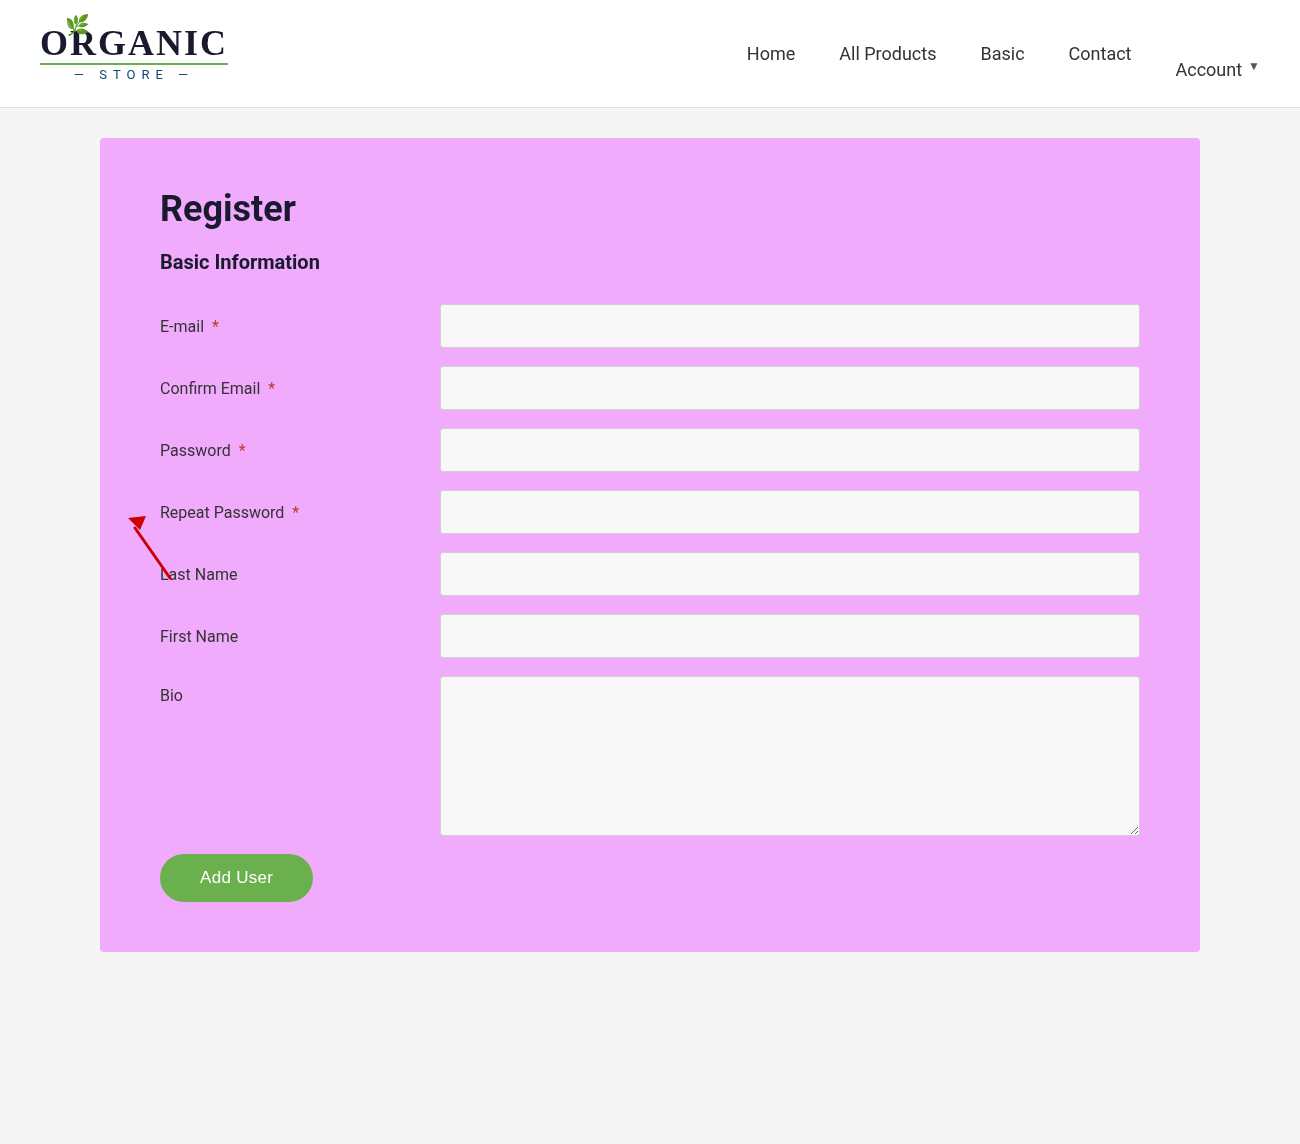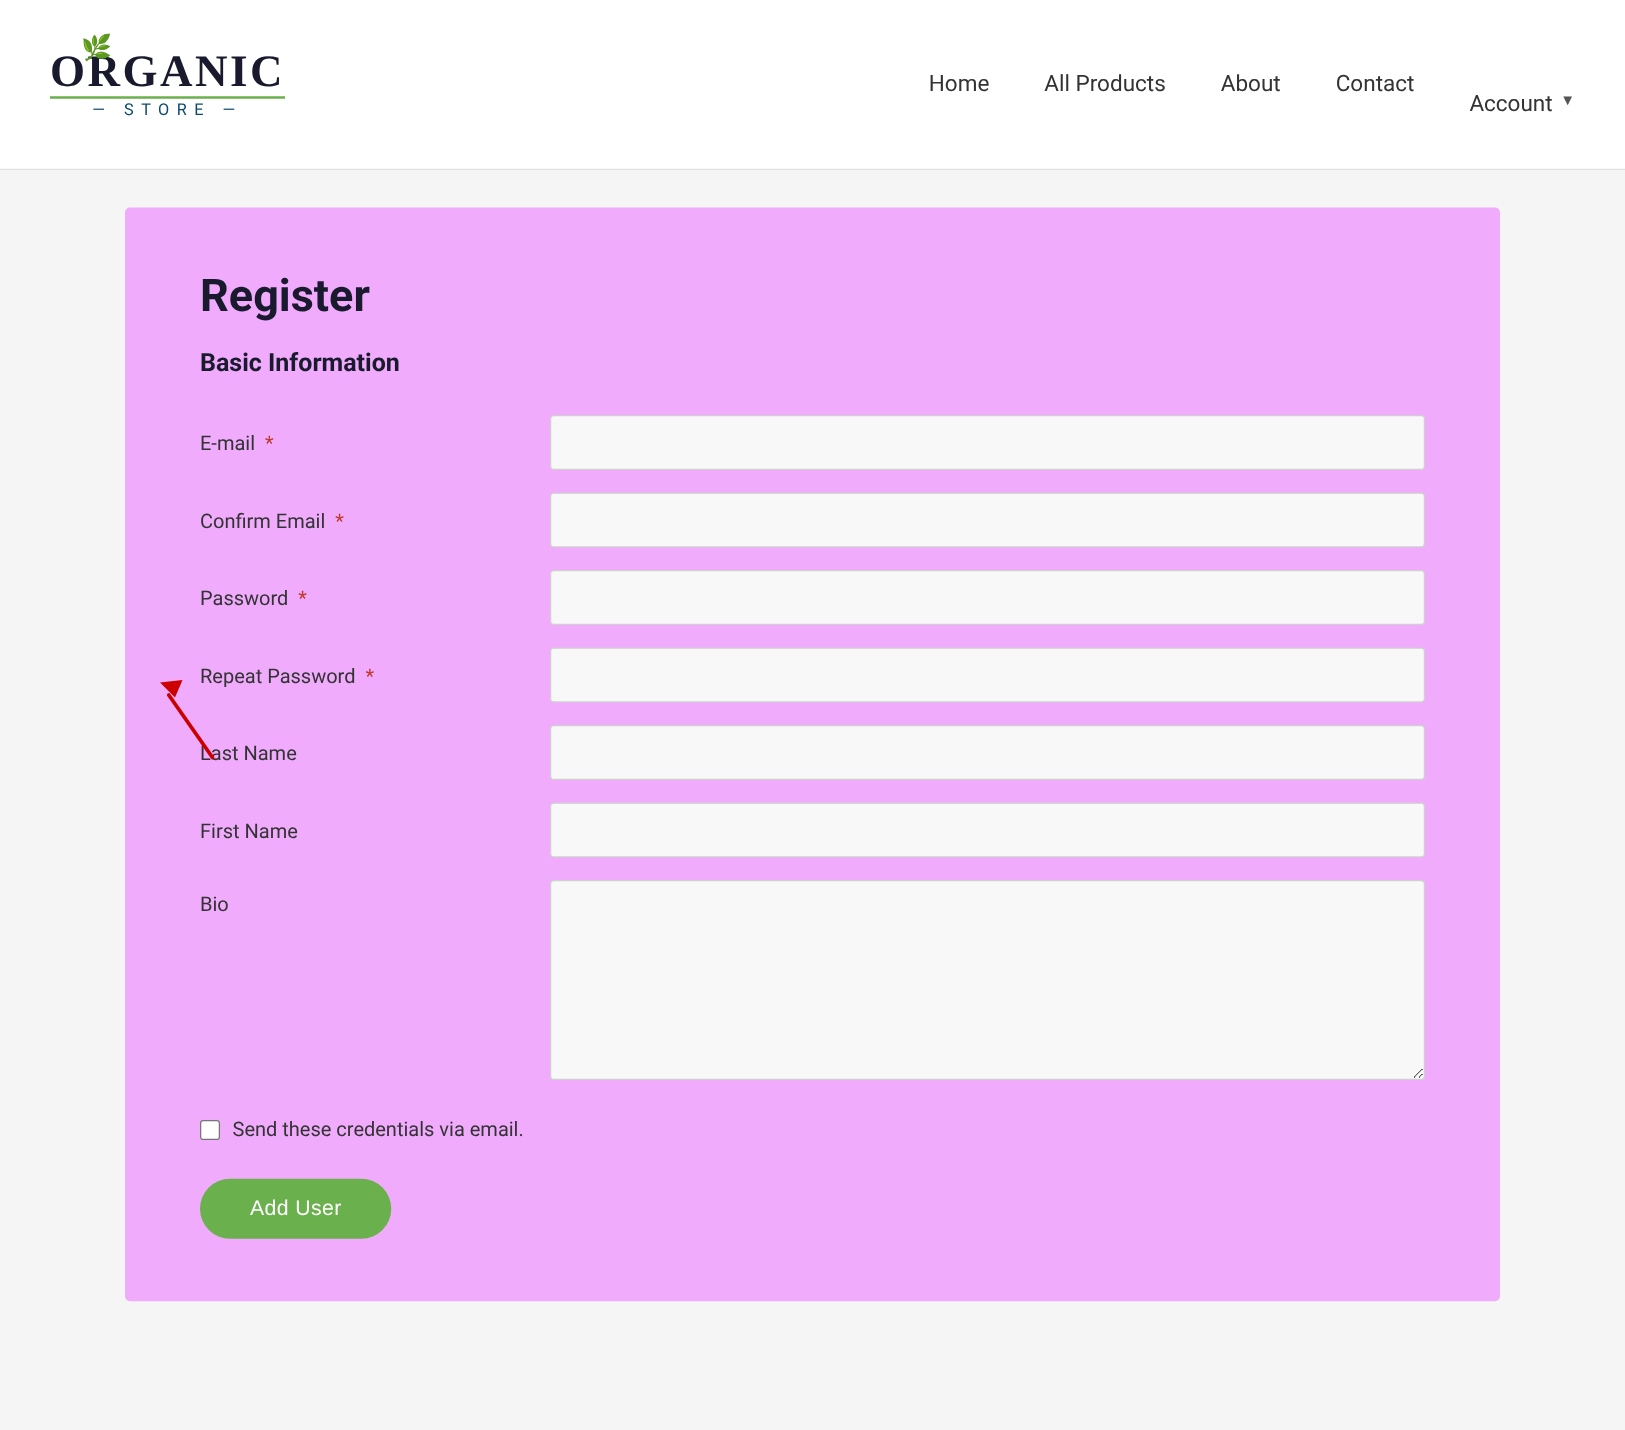--- a/index.html
+++ b/index.html
@@ -14,21 +14,21 @@
       color: #333;
       width: 1300px;
       min-height: 1144px;
     }
 
     
     header {
       background: #ffffff;
       border-bottom: 1px solid #e0e0e0;
       padding: 0 40px;
-      height: 136px;
+      height: 108px;
       display: flex;
       align-items: center;
       justify-content: space-between;
     }
 
     .logo-area {
       display: flex;
       align-items: center;
     }
 
@@ -215,21 +215,21 @@
   <div class="logo-area">
     <div class="logo-text">
       <div class="logo-organic">ORGANIC</div>
       <div class="logo-store">— STORE —</div>
     </div>
   </div>
 
   <nav>
     <a class="nav-item">Home</a>
     <a class="nav-item">All Products</a>
-    <a class="nav-item">About</a>
+    <a class="nav-item">Basic</a>
     <a class="nav-item">Contact</a>
     <a class="nav-item nav-account">
       <span>Account</span>
       <span class="nav-chevron">▼</span>
     </a>
   </nav>
 </header>
 
 <main>
   <div class="form-card">
@@ -300,23 +300,19 @@
 
       
       <div class="form-row" style="align-items: flex-start;">
         <label class="form-label" style="padding-top: 10px;">
           <span>Bio</span>
         </label>
         <textarea class="form-textarea" style=""></textarea>
       </div>
 
       
-      <div class="checkbox-row">
-        <input type="checkbox" class="checkbox-input" style="">
-        <label class="checkbox-label">Send these credentials via email.</label>
-      </div>
 
       
       <button type="submit" class="add-user-btn">Add User</button>
 
     </form>
   </div>
 </main>
 
 </body></html>

